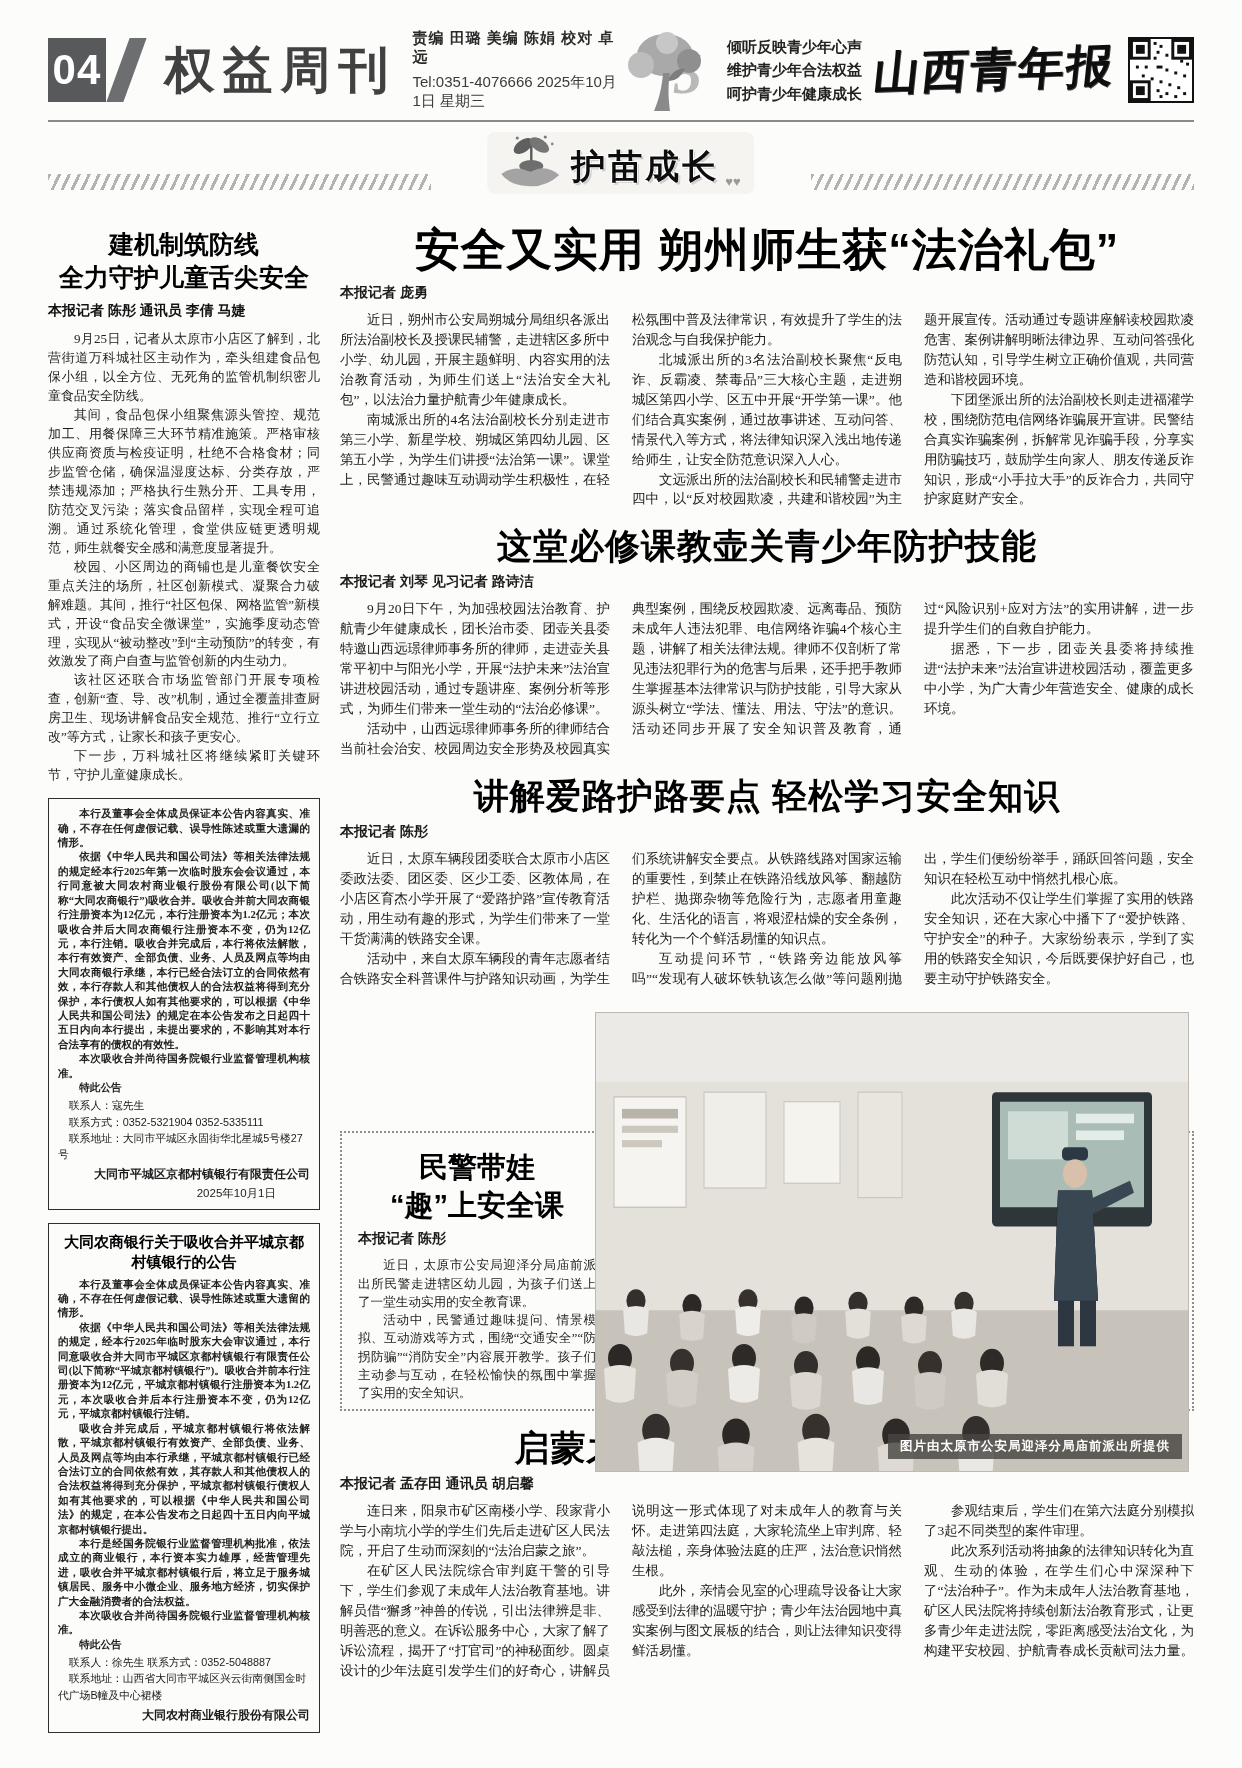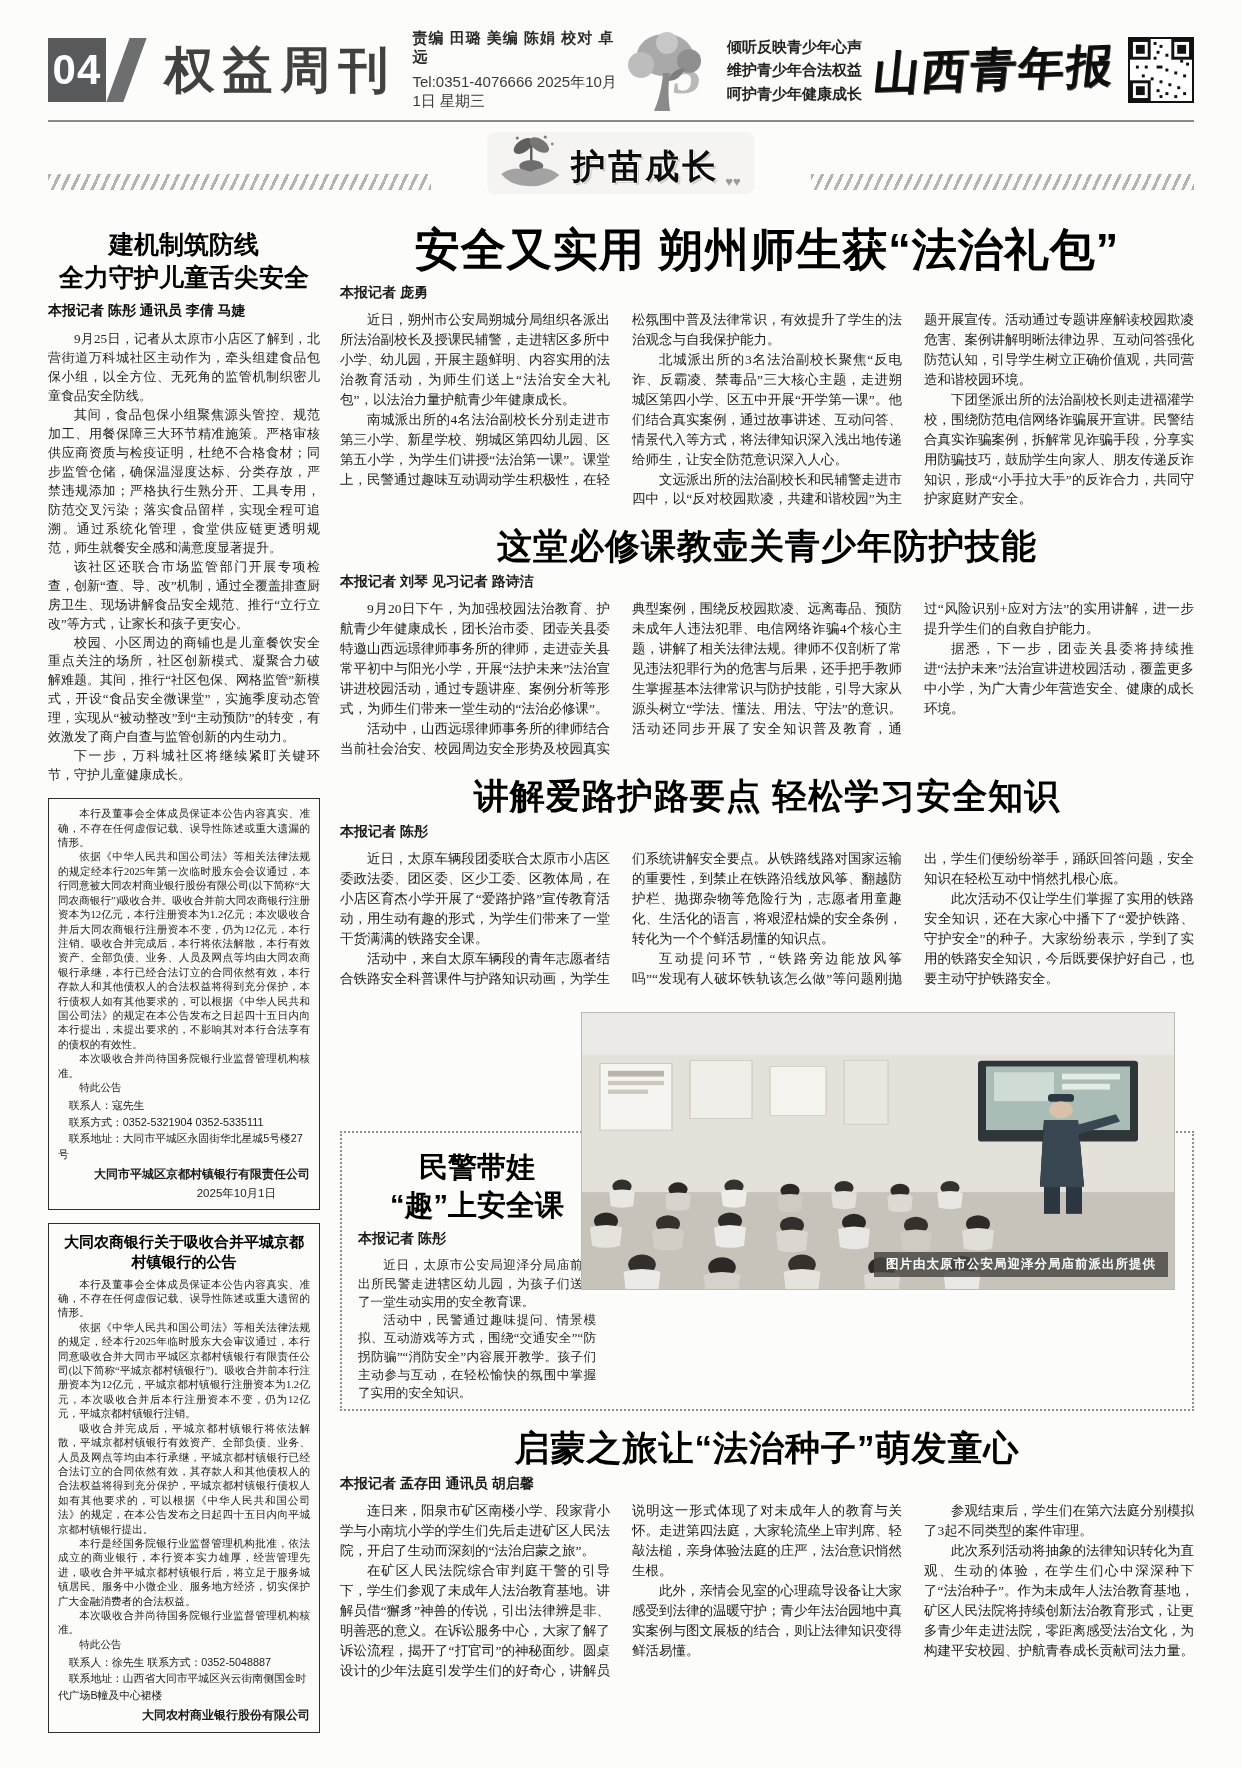--- a/index.html
+++ b/index.html
@@ -51,40 +51,40 @@
   .byline { font:700 14px "Liberation Sans",sans-serif; color:#111; margin:8px 0 10px 0; }
   .para-body p, .para-body .para { text-indent:2em; margin:0; text-align:justify; }
 
   
   .small-headline { font:900 25px/1.32 "Liberation Sans",sans-serif; color:#000; text-align:center; margin-top:14px; }
   .left-body { font-size:13px; line-height:1.46; color:#1d1d1d; }
 
   
   .notice-box { border:1px solid #2f2f2f; margin-top:13px; padding:8px 9px; }
   .notice-title { font:700 15px/1.35 "Liberation Sans",sans-serif; text-align:center; color:#000; margin-bottom:5px; }
-  .notice-body { font-size:10.6px; line-height:1.36; color:#222; }
+  .notice-body { font-size:10.6px; line-height:1.36; color:#222;font-weight:bold; }
   .notice-contacts { font-size:10.8px; line-height:1.5; margin-top:2px; }
   .notice-contacts .para { text-indent:1em; font-weight:400; font-family:"Liberation Sans",sans-serif; text-align:left; }
   .notice-sign { text-align:right; font:700 12px "Liberation Sans",sans-serif; margin-top:4px; }
   .notice-date { text-align:right; font-size:11.5px; padding-right:34px; margin-top:3px; font-family:"Liberation Sans",sans-serif; }
 
   
   .headline-xl { font:900 45px/1.15 "Liberation Sans",sans-serif; color:#000; text-align:center; letter-spacing:1px; margin:10px 0 8px 0; white-space:nowrap; }
   .headline-lg { font:900 35px/1.2 "Liberation Sans",sans-serif; color:#000; text-align:center; letter-spacing:1px; margin:4px 0 4px 0; }
   .main-byline { font:700 14px "Liberation Sans",sans-serif; margin:6px 0 8px 0; }
   .cols3 { column-count:3; column-gap:22px; font-size:13.5px; line-height:1.48; color:#1b1b1b; }
   section.art { margin-top:16px; }
 
   
   .feature { position:relative; height:398px; margin-top:24px; }
   .feature-box { position:absolute; left:0; right:0; top:118px; bottom:0; border:2px dotted #8f8f8f; }
   .feature-text { position:absolute; left:18px; top:136px; width:238px; bottom:10px; overflow:hidden; }
   .feature-title { font:900 29px/1.3 "Liberation Sans",sans-serif; text-align:center; color:#000; }
   .feature-body { font-size:12.6px; line-height:1.45; }
-  .photo { position:absolute; top:0; right:20px; width:592px; height:276px; overflow:hidden; box-shadow:0 0 0 1px #bdbab4; }
+  .photo { position:absolute; top:0; right:6px; width:592px; height:458px; overflow:hidden; box-shadow:0 0 0 1px #bdbab4; }
   .photo svg { display:block; width:100%; height:100%; }
   .photo-caption { position:absolute; right:6px; bottom:12px; background:rgba(72,70,66,.82); color:#fff;
     font:700 12.5px "Liberation Sans",sans-serif; padding:4px 12px; letter-spacing:1px; }
 </style>
 </head>
 <body>
 
 <div class="page">
   <div class="inner">
 
@@ -182,22 +182,22 @@
 
         <section>
           <h2 class="small-headline">
             <span>建机制筑防线</span><br>
             <span>全力守护儿童舌尖安全</span>
           </h2>
           <div class="byline">本报记者 陈彤 通讯员 李倩 马婕</div>
           <div class="left-body para-body">
               <p class="para">9月25日，记者从太原市小店区了解到，北营街道万科城社区主动作为，牵头组建食品包保小组，以全方位、无死角的监管机制织密儿童食品安全防线。</p>
               <p class="para">其间，食品包保小组聚焦源头管控、规范加工、用餐保障三大环节精准施策。严格审核供应商资质与检疫证明，杜绝不合格食材；同步监管仓储，确保温湿度达标、分类存放，严禁违规添加；严格执行生熟分开、工具专用，防范交叉污染；落实食品留样，实现全程可追溯。通过系统化管理，食堂供应链更透明规范，师生就餐安全感和满意度显著提升。</p>
+              <p class="para">校园、小区周边的商铺也是儿童餐饮安全重点关注的场所，社区创新模式、凝聚合力破解难题。其间，推行“社区包保、网格监管”新模式，开设“食品安全微课堂”，实施季度动态管理，实现从“被动整改”到“主动预防”的转变，有效激发了商户自查与监管创新的内生动力。</p>
               <p class="para">该社区还联合市场监管部门开展专项检查，创新“查、导、改”机制，通过全覆盖排查厨房卫生、现场讲解食品安全规范、推行“立行立改”等方式，让家长和孩子更安心。</p>
-              <p class="para">校园、小区周边的商铺也是儿童餐饮安全重点关注的场所，社区创新模式、凝聚合力破解难题。其间，推行“社区包保、网格监管”新模式，开设“食品安全微课堂”，实施季度动态管理，实现从“被动整改”到“主动预防”的转变，有效激发了商户自查与监管创新的内生动力。</p>
               <p class="para">下一步，万科城社区将继续紧盯关键环节，守护儿童健康成长。</p>
             </div>
         </section>
 
         <section class="notice-box">
           <div class="notice-body para-body">
               <p class="para">本行及董事会全体成员保证本公告内容真实、准确，不存在任何虚假记载、误导性陈述或重大遗漏的情形。</p>
               <p class="para">依据《中华人民共和国公司法》等相关法律法规的规定经本行2025年第一次临时股东会会议通过，本行同意被大同农村商业银行股份有限公司(以下简称“大同农商银行”)吸收合并。吸收合并前大同农商银行注册资本为12亿元，本行注册资本为1.2亿元；本次吸收合并后大同农商银行注册资本不变，仍为12亿元，本行注销。吸收合并完成后，本行将依法解散，本行有效资产、全部负债、业务、人员及网点等均由大同农商银行承继，本行已经合法订立的合同依然有效，本行存款人和其他债权人的合法权益将得到充分保护，本行债权人如有其他要求的，可以根据《中华人民共和国公司法》的规定在本公告发布之日起四十五日内向本行提出，未提出要求的，不影响其对本行合法享有的债权的有效性。</p>
               <p class="para">本次吸收合并尚待国务院银行业监督管理机构核准。</p>
               <p class="para">特此公告</p>

